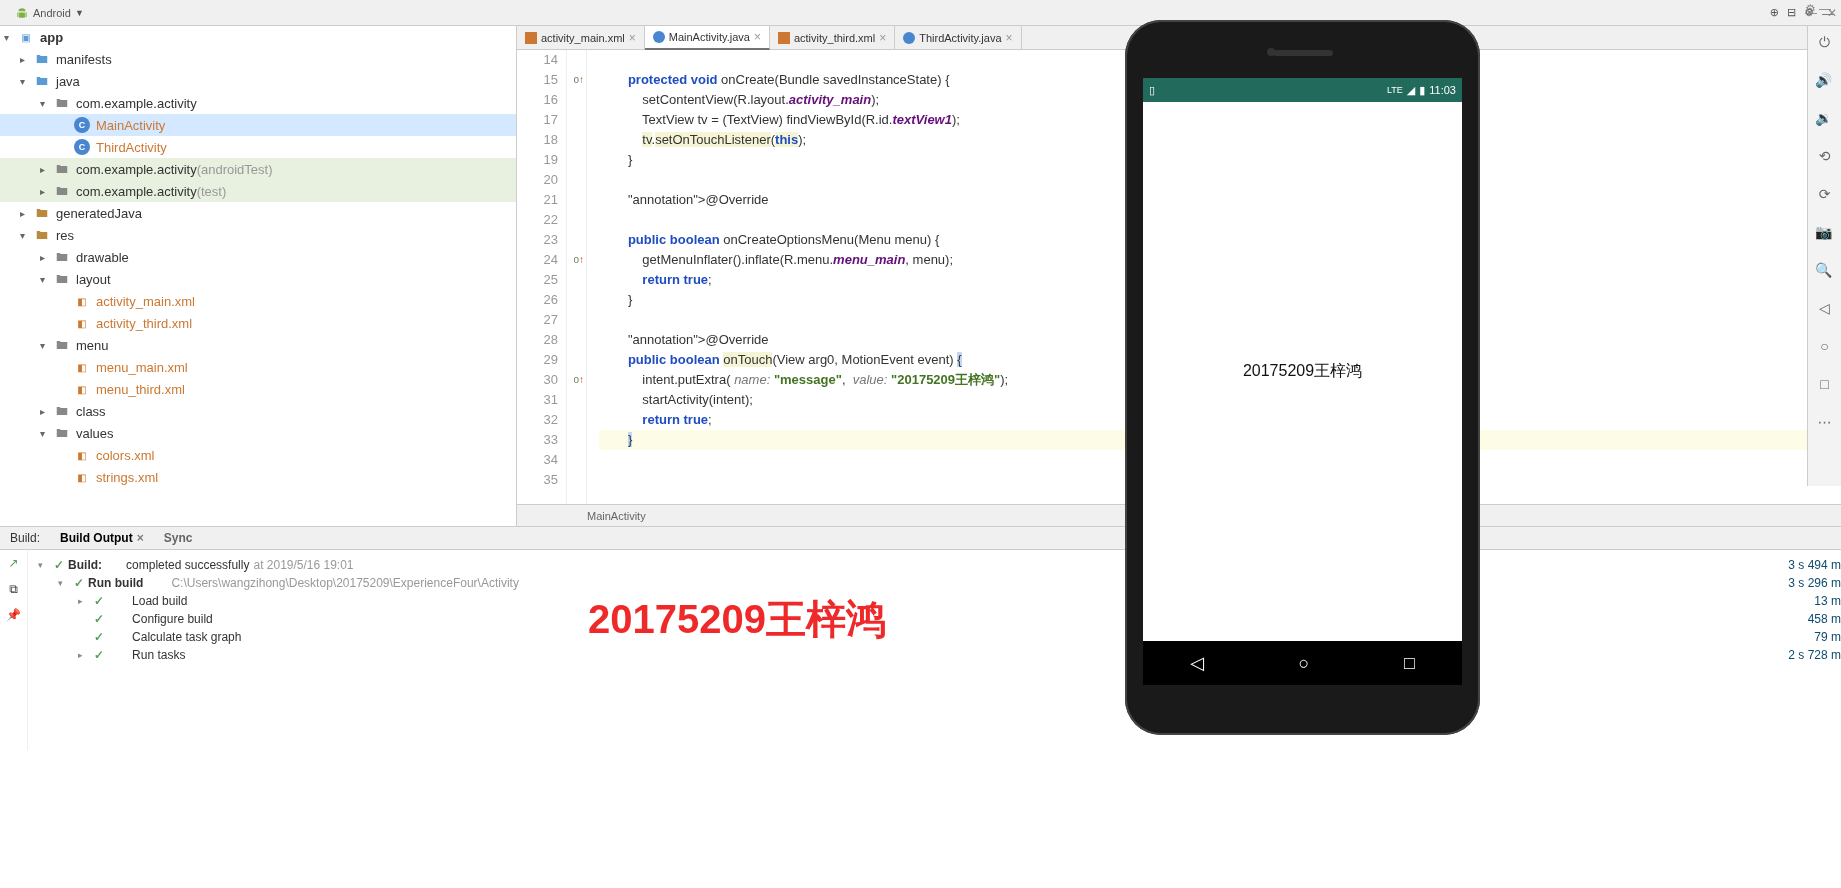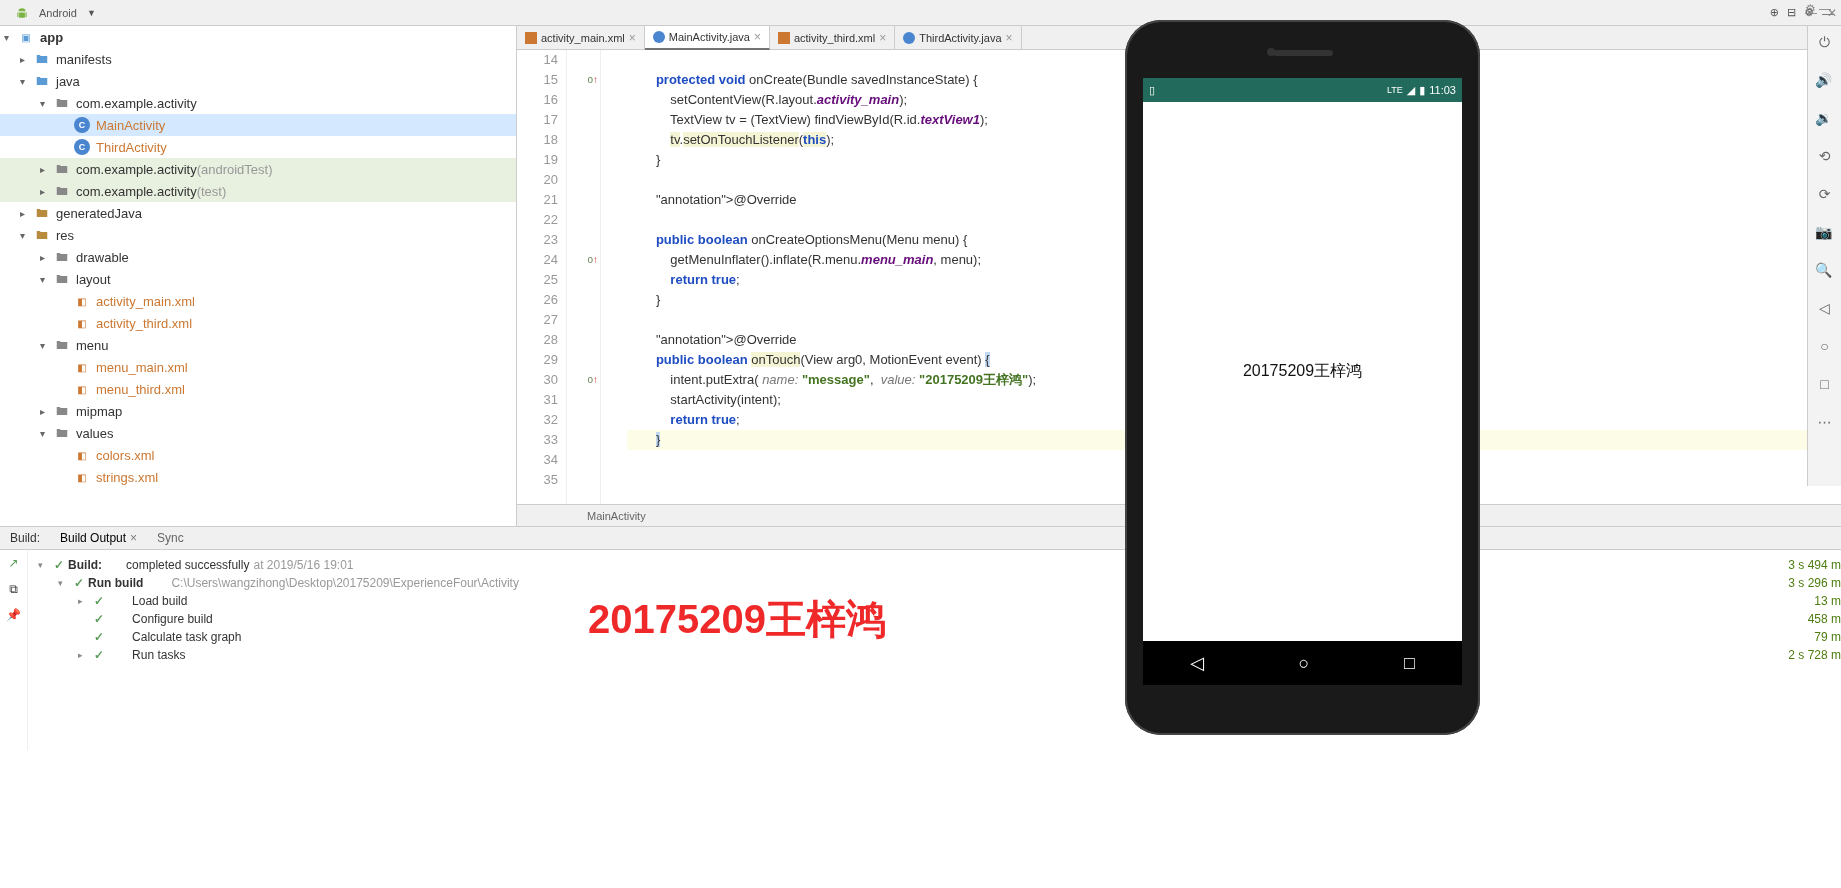--- a/index.html
+++ b/index.html
@@ -1,19 +1,19 @@
 <!DOCTYPE html>
 <html><head>
   <meta charset="utf-8">
   <style>
     * { margin: 0; padding: 0; box-sizing: border-box; font-family: "Segoe UI", Arial, sans-serif; }
     body { background: #fff; font-size: 12px; color: #333; overflow: hidden; width: 1841px; height: 888px; position: relative; }
     
     .toolbar-top { height: 26px; background: #f0f0f0; border-bottom: 1px solid #ccc; display: flex; align-items: center; padding: 0 8px; font-size: 11px; color: #555; }
-    .toolbar-top .dropdown { display: flex; align-items: center; gap: 10px; padding: 2px 6px; border: 1px solid transparent; cursor: pointer; }
+    .toolbar-top .dropdown { display: flex; align-items: center; gap: 4px; padding: 2px 6px; border: 1px solid transparent; cursor: pointer; }
     .toolbar-top .right-icons { margin-left: auto; display: flex; gap: 8px; align-items: center; }
     
     .main-layout { display: flex; height: 500px; }
     
     .project-panel { width: 517px; background: #fff; border-right: 1px solid #ccc; overflow: auto; }
     .tree { font-size: 13px; }
     .tree-item { display: flex; align-items: center; padding: 2px 4px; white-space: nowrap; min-height: 22px; cursor: pointer; }
     .tree-item.selected { background: #d4e9ff; }
     .tree-item.highlighted { background: #e8f0e0; }
     .tree-toggle { width: 12px; font-size: 10px; color: #666; margin-right: 2px; cursor: pointer; }
@@ -32,49 +32,49 @@
     .indent-3 { padding-left: 60px; }
     
     .editor-area { flex: 1; display: flex; flex-direction: column; background: #fff; }
     .tabs { display: flex; background: #f0f0f0; border-bottom: 1px solid #ccc; height: 24px; }
     .tab { display: flex; align-items: center; gap: 4px; padding: 0 8px; border-right: 1px solid #ccc; font-size: 11px; cursor: pointer; }
     .tab.active { background: #fff; border-bottom: 2px solid #737373; margin-bottom: -1px; }
     .tab .close { color: #999; font-size: 12px; cursor: pointer; }
     .tab-icon-xml { width: 12px; height: 12px; background: #cc7832; }
     .tab-icon-java { width: 12px; height: 12px; background: #4a86cf; border-radius: 50%; }
     
-    .code-area { display: flex; flex: 1; font-family: Consolas, monospace; font-size: 13px; line-height: 20px; overflow: hidden; gap: 14px; }
+    .code-area { display: flex; flex: 1; font-family: Consolas, monospace; font-size: 13px; line-height: 20px; overflow: hidden; }
     .gutter { width: 50px; background: #fff; color: #999; text-align: right; padding-right: 8px; border-right: 1px solid #eee; }
     .gutter-extra { width: 20px; border-right: 1px solid #eee; }
     .gutter-line { height: 20px; position: relative; }
     .gutter-mark { position: absolute; right: 2px; font-size: 10px; }
     .code-content { flex: 1; padding-left: 12px; }
     .code-line { height: 20px; white-space: pre; }
     .kw { color: #1e4cc1; font-weight: bold; }
     .string { color: #447321; font-weight: bold; }
     .italic-param { font-style: italic; color: #787878; }
     .field { color: #660e7a; font-style: italic; font-weight: bold; }
     .hl-bg { background: #f5f5d6; }
     .hl-cursor { background: #fdfce6; display: block; }
     .sel { background: #c2d8f2; }
     
     .editor-status { height: 22px; background: #f0f0f0; border-top: 1px solid #ccc; display: flex; align-items: center; padding-left: 70px; font-size: 11px; color: #666; }
     
     .bottom-panel-header { display: flex; align-items: center; height: 24px; background: #f0f0f0; border-top: 1px solid #ccc; border-bottom: 1px solid #ccc; font-size: 12px; }
-    .bottom-tab { padding: 0 10px; color: #666; cursor: pointer; position: relative; }
+    .bottom-tab { padding: 0 10px; color: #666; cursor: pointer; position: relative; font-weight: bold; }
     .bottom-tab.active { color: #000; }
     .bottom-tab .close-x { opacity: .5; margin-left: 4px; }
     .bottom-panel { display: flex; height: 200px; position: relative; }
     .bottom-gutter { width: 28px; border-right: 1px solid #eee; display: flex; flex-direction: column; align-items: center; padding-top: 6px; gap: 12px; }
     .bottom-content { flex: 1; padding: 6px 10px; font-size: 12px; position: relative; }
     .build-line { display: flex; align-items: center; gap: 4px; height: 18px; }
     .check { color: #5a9e5a; font-weight: bold; }
     .build-text { color: #333; margin-left: 20px; }
     .build-muted { color: #999; }
-    .build-times { position: absolute; right: 0; top: 6px; text-align: right; font-size: 12px; color: #4d7c0f; line-height: 18px; }
+    .build-times { position: absolute; right: 0; top: 6px; text-align: right; font-size: 12px; color: #0c4a6e; line-height: 18px; }
     .watermark { position: absolute; left: 560px; top: 42px; font-size: 40px; font-weight: bold; color: #ef2929; }
     
     .emulator { position: absolute; left: 1125px; top: 20px; width: 355px; height: 715px; background: #1a1a1a; border-radius: 36px; padding: 58px 18px 50px 18px; box-shadow: 0 0 0 2px #444 inset; }
     .emu-speaker { position: absolute; top: 30px; left: 50%; transform: translateX(-50%); width: 60px; height: 6px; background: #333; border-radius: 3px; }
     .emu-camera { position: absolute; top: 28px; left: 40%; width: 8px; height: 8px; background: #333; border-radius: 50%; }
     .emu-screen { width: 100%; height: 100%; background: #fff; display: flex; flex-direction: column; }
     .statusbar { height: 24px; background: #226a5b; color: #fff; display: flex; align-items: center; padding: 0 6px; font-size: 11px; }
     .statusbar .left { display: flex; gap: 4px; }
     .statusbar .right { margin-left: auto; display: flex; align-items: center; gap: 4px; }
     .emu-body { flex: 1; display: flex; align-items: center; justify-content: center; background: #fff; font-size: 16px; color: #111; }
@@ -245,21 +245,21 @@
           <span class="tree-icon file-icon xml">◧</span>
           <span class="tree-label highlight">menu_third.xml</span>
         </div>
         <div class="tree-item indent-2">
           <span class="tree-toggle">▸</span>
           <span class="tree-icon folder-icon">
             <svg width="14" height="14" viewBox="0 0 24 24" fill="#888">
               <path d="M3 5h5l2 2h11v12H3z"></path>
             </svg>
           </span>
-          <span class="tree-label">mipmap</span>
+          <span class="tree-label">class</span>
         </div>
         <div class="tree-item indent-2">
           <span class="tree-toggle">▾</span>
           <span class="tree-icon folder-icon">
             <svg width="14" height="14" viewBox="0 0 24 24" fill="#888">
               <path d="M3 5h5l2 2h11v12H3z"></path>
             </svg>
           </span>
           <span class="tree-label">values</span>
         </div>

